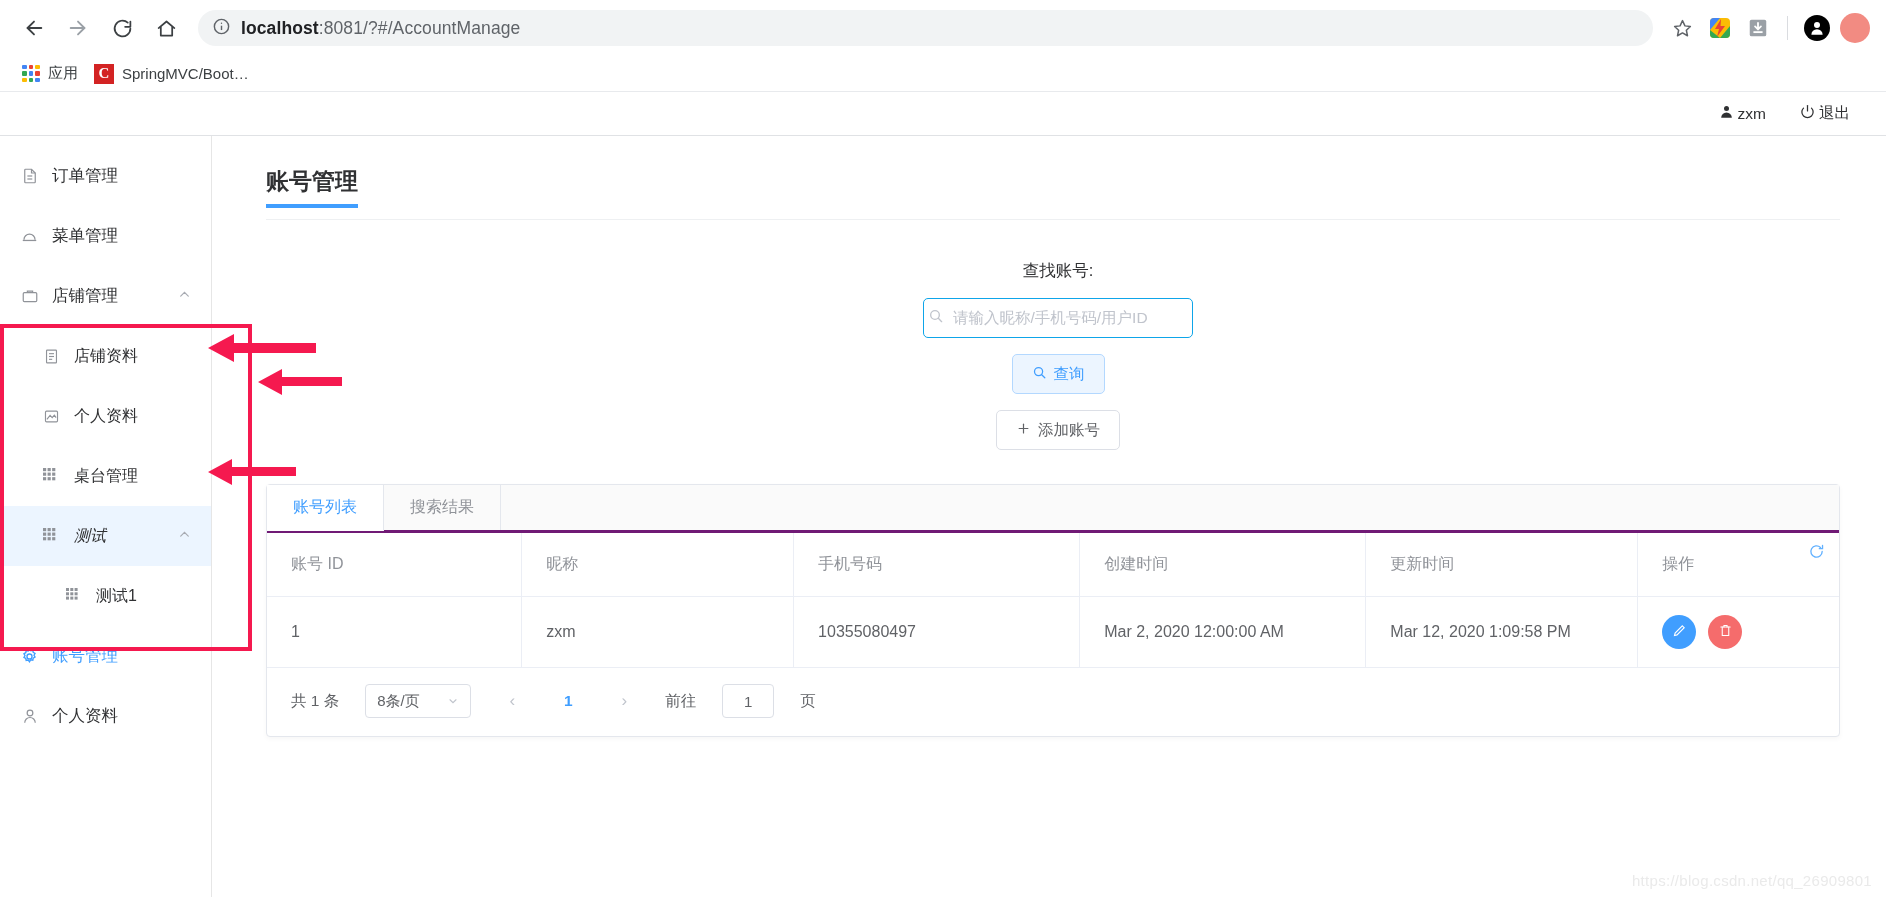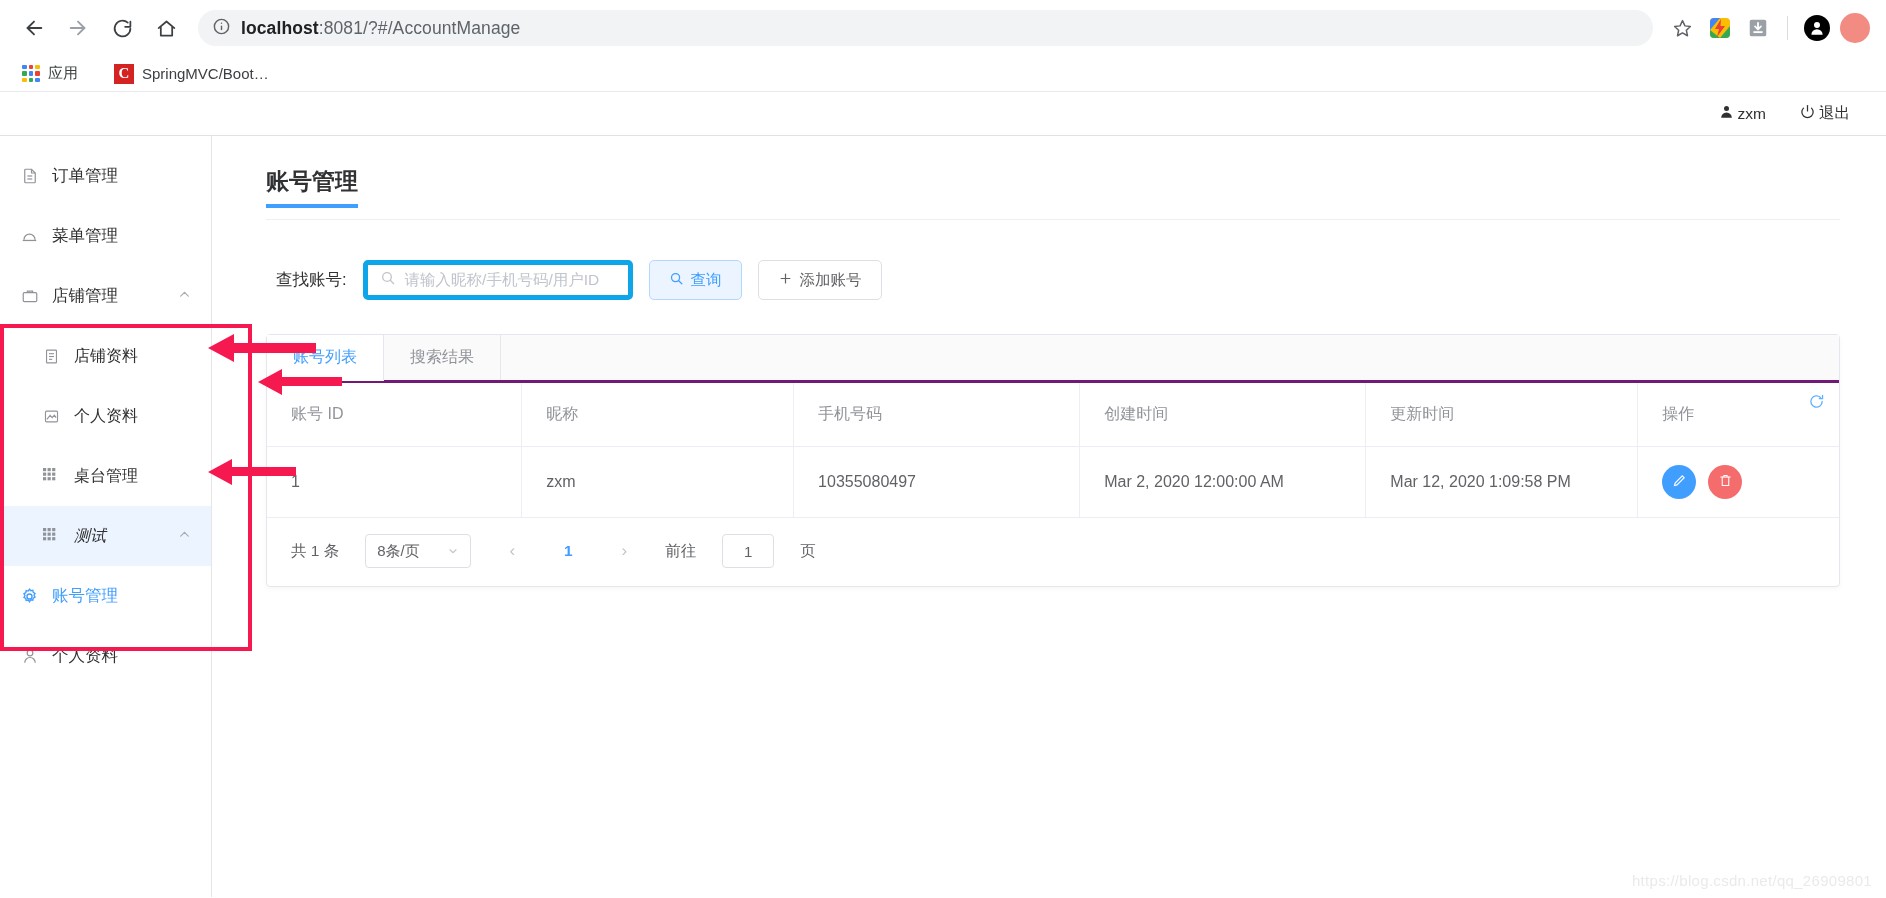--- a/index.html
+++ b/index.html
@@ -36,21 +36,21 @@
   .chrome-divider { width:1px; height: 24px; background: #dadce0; margin: 0 8px; }
   .profile-av {
     width: 26px; height: 26px; border-radius: 50%; background:#000;
     display:flex;align-items:center;justify-content:center;
   }
   .ext-red {
     width: 30px; height: 30px; border-radius: 50%; background:#f28b82;
     position: relative; overflow:hidden;
   }
   .bookmark-bar {
-    height: 36px; display: flex; align-items: center; padding: 0 14px; gap: 20px;
+    height: 36px; display: flex; align-items: center; padding: 0 14px; gap: 0;
     border-bottom: 1px solid #e8eaed;
   }
   .bm-item {
     display: flex; align-items: center; gap: 8px; padding: 4px 8px;
     border-radius: 4px; font-size: 15px; color: #3c4043; white-space:nowrap;
   }
   .apps-grid {
     width: 18px; height: 18px;
     display: grid; grid-template-columns: repeat(3,1fr); grid-template-rows: repeat(3,1fr);
     gap: 2px;
@@ -102,25 +102,25 @@
     flex: 1; background: #ffffff; padding: 30px 46px 0 54px; min-width: 0;
     position: relative;
   }
   .page-title-wrap { padding-bottom: 6px; }
   .page-title {
     display: inline-block; font-size: 23px; font-weight: 700; color: #303133;
     padding-bottom: 7px; border-bottom: 4px solid #409eff;
   }
   .title-rule { height: 1px; background: #eef0f2; margin-top: 5px; }
 
-  .search-row { display: flex; align-items: center; gap: 16px; padding: 40px 0 34px 10px; }
+  .search-row { display: flex; align-items: center; gap: 16px; padding: 40px 0 34px 10px; flex-direction: column; }
   .search-label { font-size: 16.5px; color: #303133; }
   .search-input {
-    width: 270px; height: 40px; border: 5px solid #0ea5e9; border-radius: 5px;
-    display: flex; align-items: center; gap: 9px; padding: 0 12px; background:#fff;
+    width: 270px; height: 40px; border: 1px solid #0ea5e9; border-radius: 5px;
+    display: flex; align-items: center; gap: 9px; padding: 0 4px; background:#fff;
   }
   .search-input .ph { font-size: 15.5px; color: #c0c4cc; white-space: nowrap; }
   .btn {
     height: 40px; border-radius: 5px; display: flex; align-items: center;
     justify-content: center; gap: 7px; font-size: 15.5px; padding: 0 19px; cursor: pointer;
   }
   .btn-primary-plain { background: #ecf5ff; border: 1px solid #b3d8ff; color: #409eff; }
   .btn-default { background: #ffffff; border: 1px solid #dcdfe6; color: #606266; }
 
   
@@ -390,20 +390,36 @@
             </svg>
         </span>
         <span>测试</span>
         <span class="arrow">
           <svg width="13" height="13" viewBox="0 0 24 24" fill="none" stroke="currentColor" stroke-width="2.2" stroke-linecap="round">
               <polyline points="5 15 12 8 19 15"></polyline>
             </svg>
         </span>
       </div>
 
+      <div class="menu-item sub2">
+        <span class="m-ic">
+          <svg width="16" height="16" viewBox="0 0 16 16" fill="currentColor">
+              <rect x="0" y="0" width="3" height="3"></rect>
+              <rect x="4.3" y="0" width="3" height="3"></rect>
+              <rect x="8.6" y="0" width="3" height="3"></rect>
+              <rect x="0" y="4.3" width="3" height="3"></rect>
+              <rect x="4.3" y="4.3" width="3" height="3"></rect>
+              <rect x="8.6" y="4.3" width="3" height="3"></rect>
+              <rect x="0" y="8.6" width="3" height="3"></rect>
+              <rect x="4.3" y="8.6" width="3" height="3"></rect>
+              <rect x="8.6" y="8.6" width="3" height="3"></rect>
+            </svg>
+        </span>
+        <span>测试1</span>
+      </div>
 
       <div class="menu-item active-blue">
         <span class="m-ic">
           <svg width="19" height="19" viewBox="0 0 24 24" fill="none" stroke="currentColor" stroke-width="1.7">
               <circle cx="12" cy="12" r="3.2"></circle>
               <path d="M12 2.6l1.6 2.1 2.6-.5.5 2.6 2.3 1.3-1.3 2.3 1.3 2.3-2.3 1.3-.5 2.6-2.6-.5L12 18.6l-1.6-2.1-2.6.5-.5-2.6-2.3-1.3 1.3-2.3-1.3-2.3 2.3-1.3.5-2.6 2.6.5z"></path>
             </svg>
         </span>
         <span>账号管理</span>
       </div>

